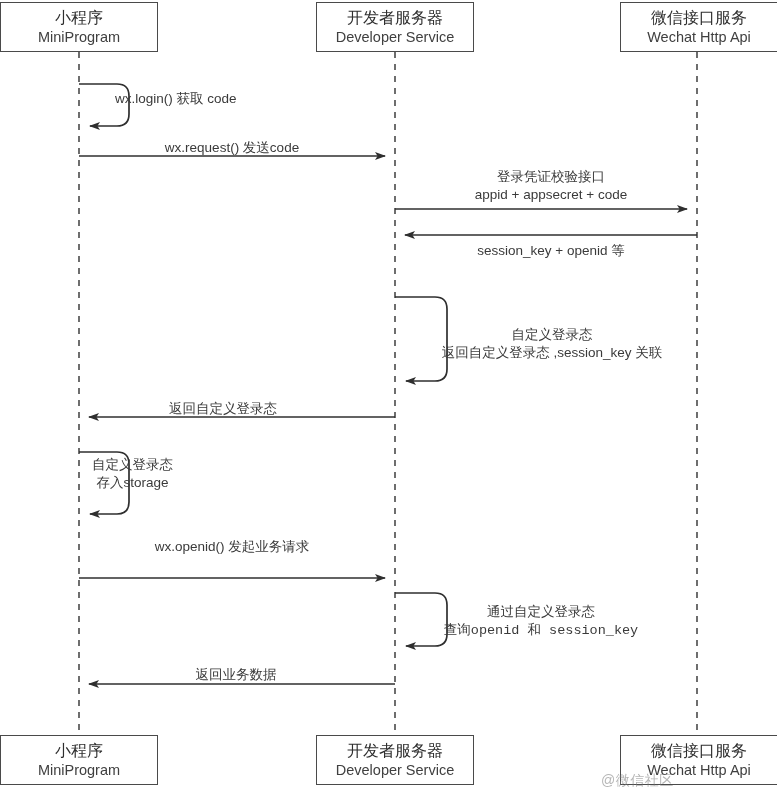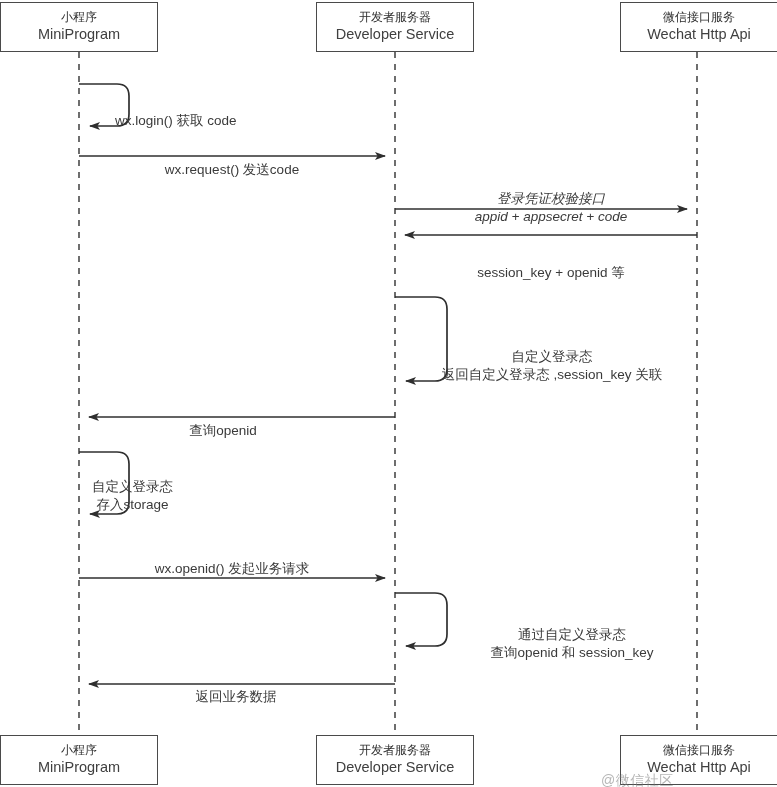--- a/index.html
+++ b/index.html
@@ -30,38 +30,37 @@
     box-sizing: border-box;
     border: 1.4px solid #4a4a4a;
     background: #ffffff;
     display: flex;
     flex-direction: column;
     align-items: center;
     justify-content: center;
     line-height: 1.25;
   }
   .actor-cn {
-    font-size: 12px;
+    font-size: 16px;
     color: #2e2e2e;
     white-space: nowrap;
   }
   .actor-en {
     font-size: 14.5px;
     color: #404040;
     white-space: nowrap;
   }
   .msg-label {
     position: absolute;
     font-size: 13.5px;
     color: #3a3a3a;
     text-align: center;
     line-height: 1.35;
     white-space: nowrap;
     transform: translateX(-50%);
-    margin-top: 22px;
   }
   .msg-label.left-anchor {
     transform: none;
   }
   .watermark {
     position: absolute;
     font-size: 14px;
     color: rgba(120,120,120,0.55);
     white-space: nowrap;
     letter-spacing: 0.5px;
@@ -145,48 +144,48 @@
   </div>
 
   <div class="msg-label left-anchor" style="left:115px; top:90px;">
     <div>wx.login() 获取 code</div>
   </div>
 
   <div class="msg-label" style="left:232px; top:139px;">
     <div>wx.request() 发送code</div>
   </div>
 
-  <div class="msg-label" style="left:551px; top:168px;font-style:italic;">
+  <div class="msg-label" style="left:551px; top:168px;">
     <div>登录凭证校验接口</div>
     <div>appid + appsecret + code</div>
   </div>
 
   <div class="msg-label" style="left:551px; top:242px;">
     <div>session_key + openid 等</div>
   </div>
 
   <div class="msg-label" style="left:552px; top:326px;">
     <div>自定义登录态</div>
     <div>返回自定义登录态 ,session_key 关联</div>
   </div>
 
   <div class="msg-label" style="left:223px; top:400px;">
-    <div>查询openid</div>
+    <div>返回自定义登录态</div>
   </div>
 
   <div class="msg-label left-anchor" style="left:92px; top:456px;">
     <div>自定义登录态</div>
     <div>存入storage</div>
   </div>
 
   <div class="msg-label" style="left:232px; top:538px;">
     <div>wx.openid() 发起业务请求</div>
   </div>
 
-  <div class="msg-label" style="left:572px; top:604px;">
+  <div class="msg-label" style="left:541px; top:604px;font-family:Liberation Mono, monospace;">
     <div>通过自定义登录态</div>
     <div>查询openid 和 session_key</div>
   </div>
 
   <div class="msg-label" style="left:236px; top:666px;">
     <div>返回业务数据</div>
   </div>
 
   <div class="actor-box" style="left:0px; top:735px; width:158px; height:50px;">
     <div class="actor-cn">小程序</div>

